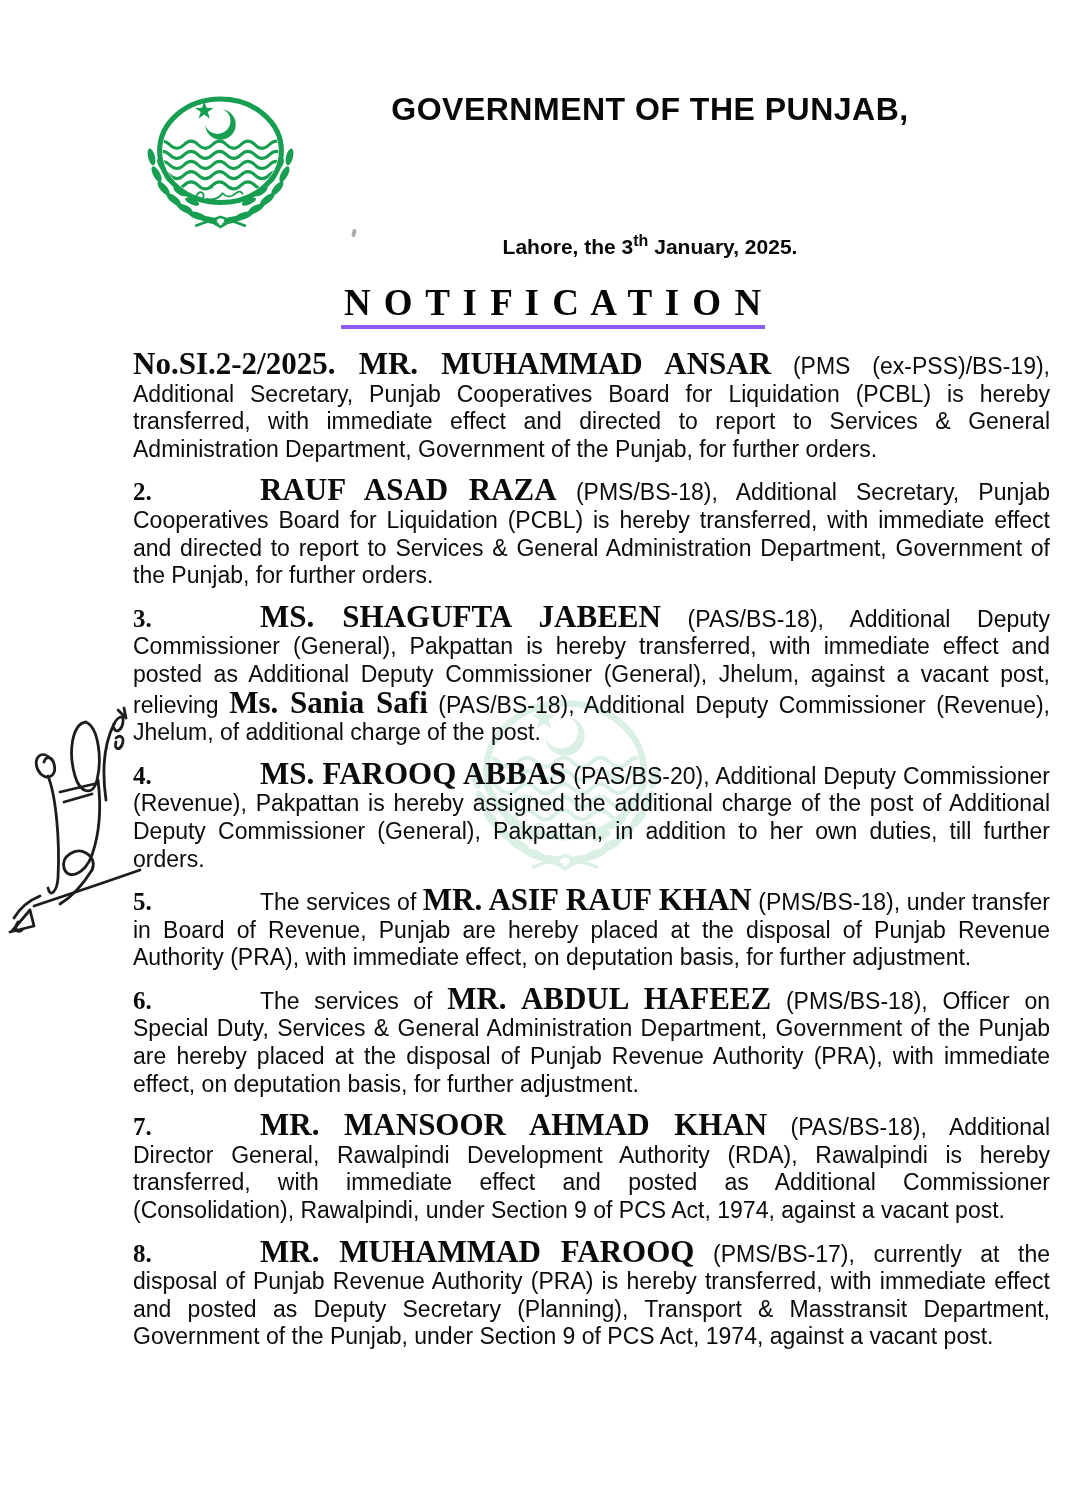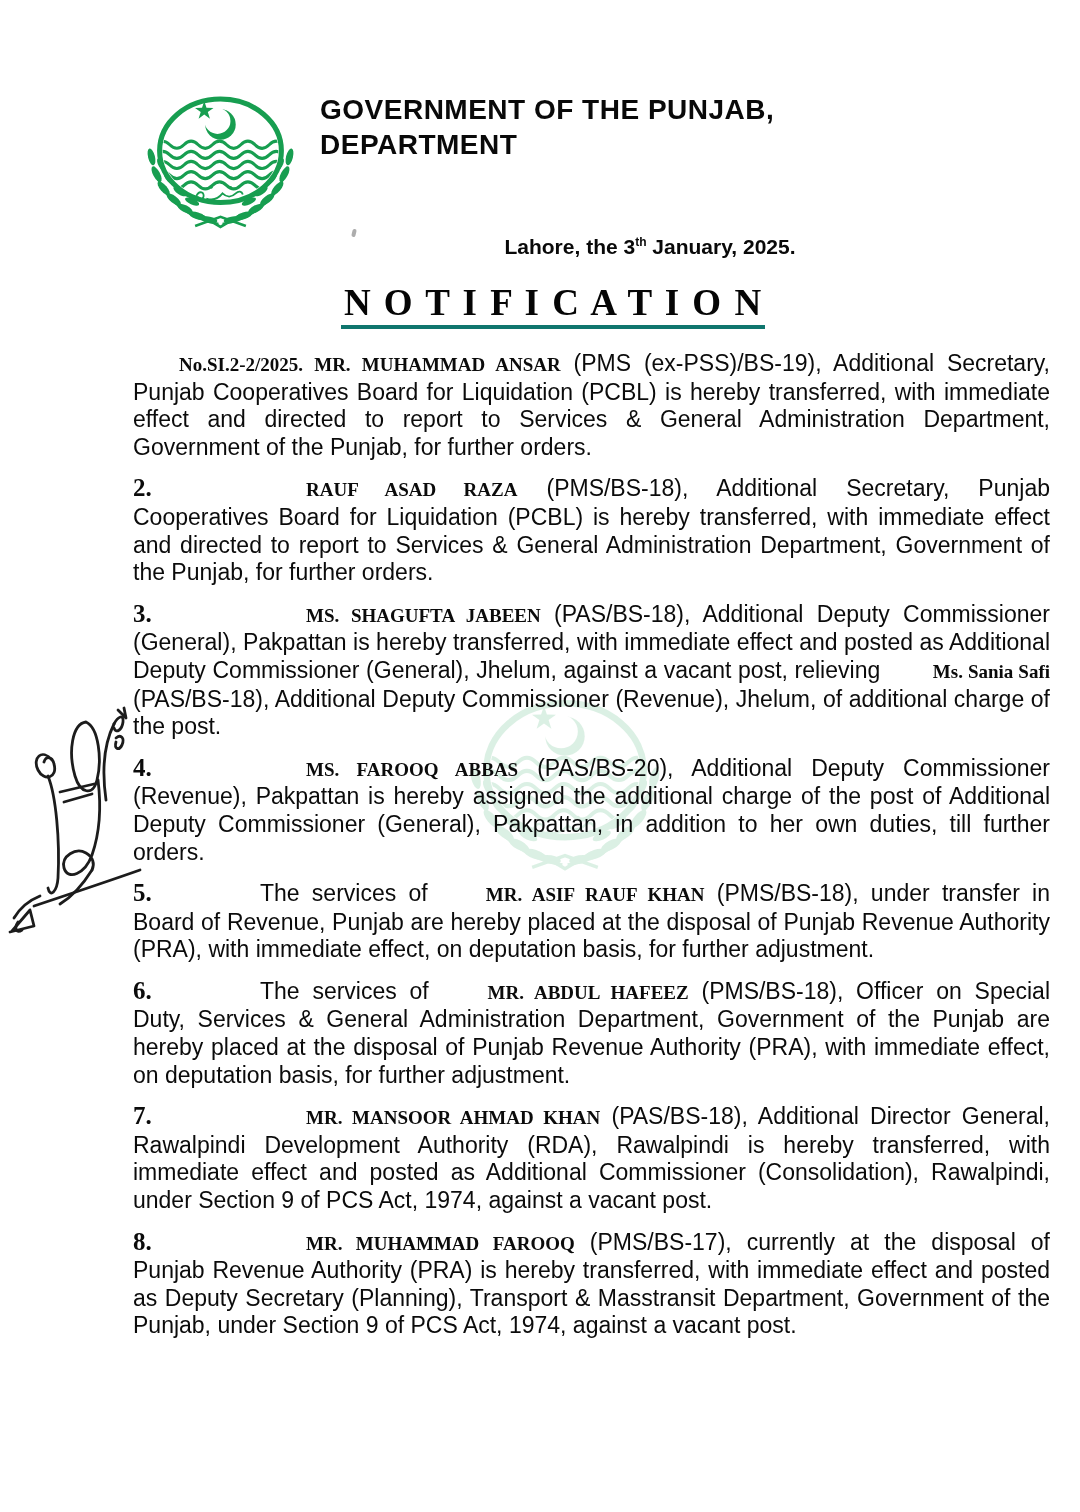--- a/index.html
+++ b/index.html
@@ -13,60 +13,60 @@
     color:var(--ink,#0b0b0b);
   }
   
   .defs{position:absolute;width:0;height:0;overflow:hidden;}
 
   .logo{position:absolute;left:139px;top:94px;width:163px;height:138px;color:var(--emblem-green,#179e50);}
   .watermark{position:absolute;left:460px;top:696px;width:210px;height:180px;color:var(--emblem-green,#179e50);opacity:.15;}
 
   .org-block{
     position:absolute;left:320px;top:92px;width:660px;
-    font-weight:bold;font-size:28px;line-height:35px;
+    text-align:center;font-weight:bold;font-size:32px;line-height:35px;
     letter-spacing:.5px;color:#090909;
   }
   .dateline{
     position:absolute;left:320px;top:233px;width:660px;
     text-align:center;font-weight:bold;font-size:21px;line-height:28px;color:#090909;
   }
-  .dateline sup{font-size:12px;vertical-align:super;line-height:0;}
+  .dateline sup{font-size:16px;vertical-align:super;line-height:0;}
 
   .speck{
     position:absolute;left:352px;top:229px;width:4px;height:8px;
     background:#8a8a8a;border-radius:2px;transform:rotate(14deg);opacity:.7;
   }
 
   .notif-title-wrap{
     position:absolute;left:133px;top:283px;width:840px;text-align:center;
   }
   .notif-title{
     display:inline-block;
     font-family:"Liberation Serif",serif;font-weight:bold;
     font-size:37px;line-height:40px;letter-spacing:1px;word-spacing:2px;
     color:#050505;
-    border-bottom:4px solid #0f766e;padding:0 3px 2px 3px;
+    border-bottom:4px solid #8b5cf6;padding:0 3px 2px 3px;
   }
 
   .content{
     position:absolute;left:133px;top:350px;width:917px;
   }
   .para{
     margin:0 0 13px 0;
     font-size:23px;line-height:27.6px;
     text-align:justify;
     color:#0b0b0b;
   }
   .pnum{
     display:inline-block;width:127px;
     font-family:"Liberation Serif",serif;font-weight:bold;font-size:25px;
   }
   .name{
-    font-family:"Liberation Serif",serif;font-weight:bold;font-size:19px;margin-left:46px;
+    font-family:"Liberation Serif",serif;font-weight:bold;font-size:31px;
   }
 
   .signature{position:absolute;left:2px;top:700px;width:140px;height:240px;}
   .signature path{stroke:#1c1c1c;stroke-width:2.8;fill:none;stroke-linecap:round;stroke-linejoin:round;}
 </style>
 </head>
 <body>
 
 <svg class="defs" aria-hidden="true">
   <defs>
@@ -141,21 +141,20 @@
 </svg>
 
 <div class="page">
 
   <svg class="logo" viewBox="0 0 160 136">
     <use href="#emblem"></use>
   </svg>
 
   <div class="org-block">
     <div>GOVERNMENT OF THE PUNJAB,</div>
-    <div>DEPARTMENT</div>
   </div>
 
   <div class="speck"></div>
 
   <div class="dateline"><span>Lahore, the 3</span><sup>th</sup><span> January, 2025.</span></div>
 
   <div class="notif-title-wrap">
     <span class="notif-title">N O T I F I C A T I O N</span>
   </div>
 

